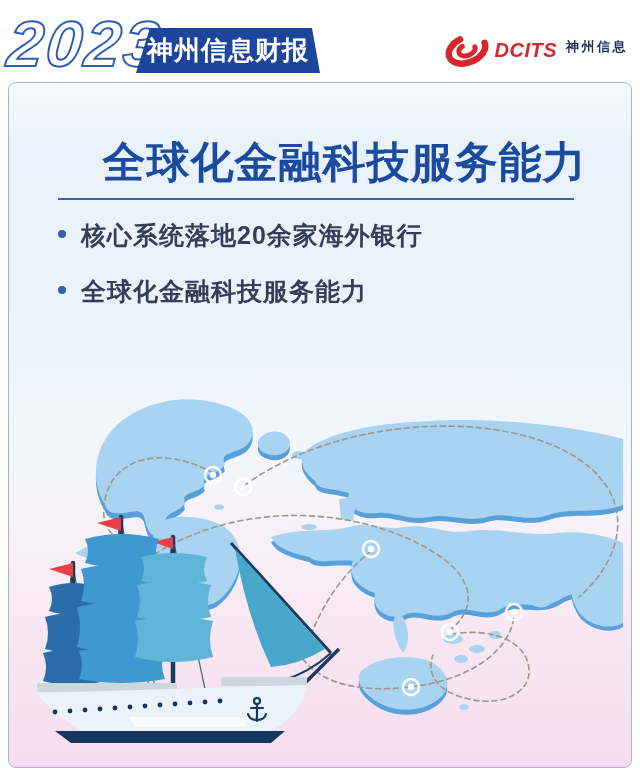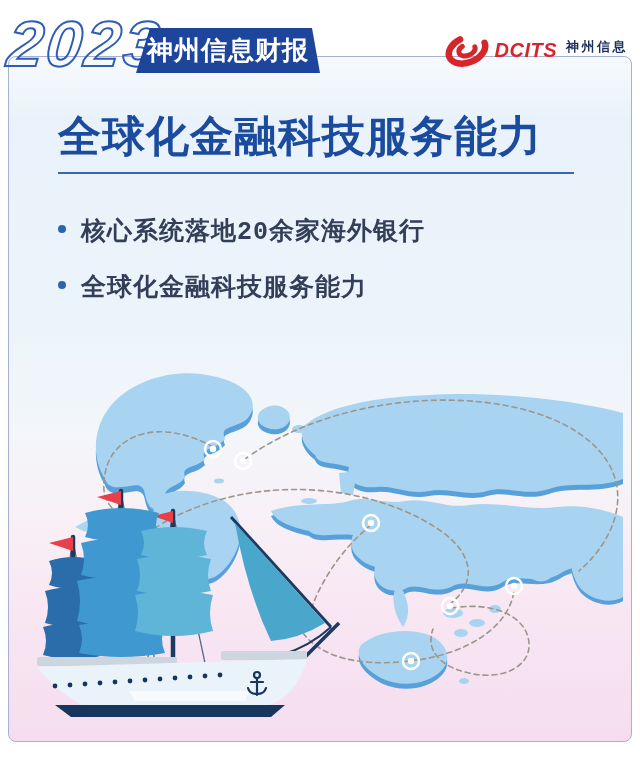--- a/index.html
+++ b/index.html
@@ -22,35 +22,36 @@
     font-size:26px;font-weight:700;letter-spacing:1px;z-index:6;text-align:center;
   }
   .logo{
     position:absolute;right:12px;top:30px;display:flex;align-items:center;gap:5px;z-index:6;
   }
   .logo-text{display:flex;flex-direction:row;line-height:1.05;}
   .logo-en{font-size:20px;font-weight:900;font-style:italic;color:#d6252b;letter-spacing:.5px;}
   .logo-cn{font-size:13px;font-weight:700;color:#1c2f5c;letter-spacing:2.5px;margin-left:9px;}
   
   .card{
-    position:absolute;left:8px;top:56px;width:622px;height:684px;
+    position:absolute;left:8px;top:82px;width:622px;height:684px;
     border:1px solid #a7b2d2;border-radius:8px;overflow:hidden;
     background:linear-gradient(180deg,
       #f7fafd 0%, #e9f2fa 9%, #ecf4fb 40%, #f3f6fa 55%,
       #f8f0f6 68%, #f8e7f3 80%, #f5ddef 100%);
+    text-align:center;
   }
   .card h1{
     margin:56px 0 0 49px;font-size:43px;line-height:1.1;
     color:#1a4b9f;font-weight:900;letter-spacing:1px;
     font-family:"Liberation Serif", serif;
   }
   .title-underline{
     width:516px;height:2px;background:#3a66b0;margin:12px 0 0 49px;
   }
-  .bullets{list-style:none;margin:40px 0 0 49px;padding:0;position:relative;z-index:3;font-family:Liberation Mono, monospace;}
+  .bullets{list-style:none;margin:19px 0 0 49px;padding:0;position:relative;z-index:3;}
   .bullets li{
     display:flex;align-items:flex-start;gap:15px;margin-bottom:23px;
     font-size:25px;font-weight:600;color:#333f58;letter-spacing:1px;
   }
   .dot{width:8px;height:8px;border-radius:50%;background:#2d62b4;margin-top:11px;flex:none;}
   .map{position:absolute;left:0;bottom:0;width:622px;height:380px;z-index:1;}
 </style>
 </head>
 <body>
 

